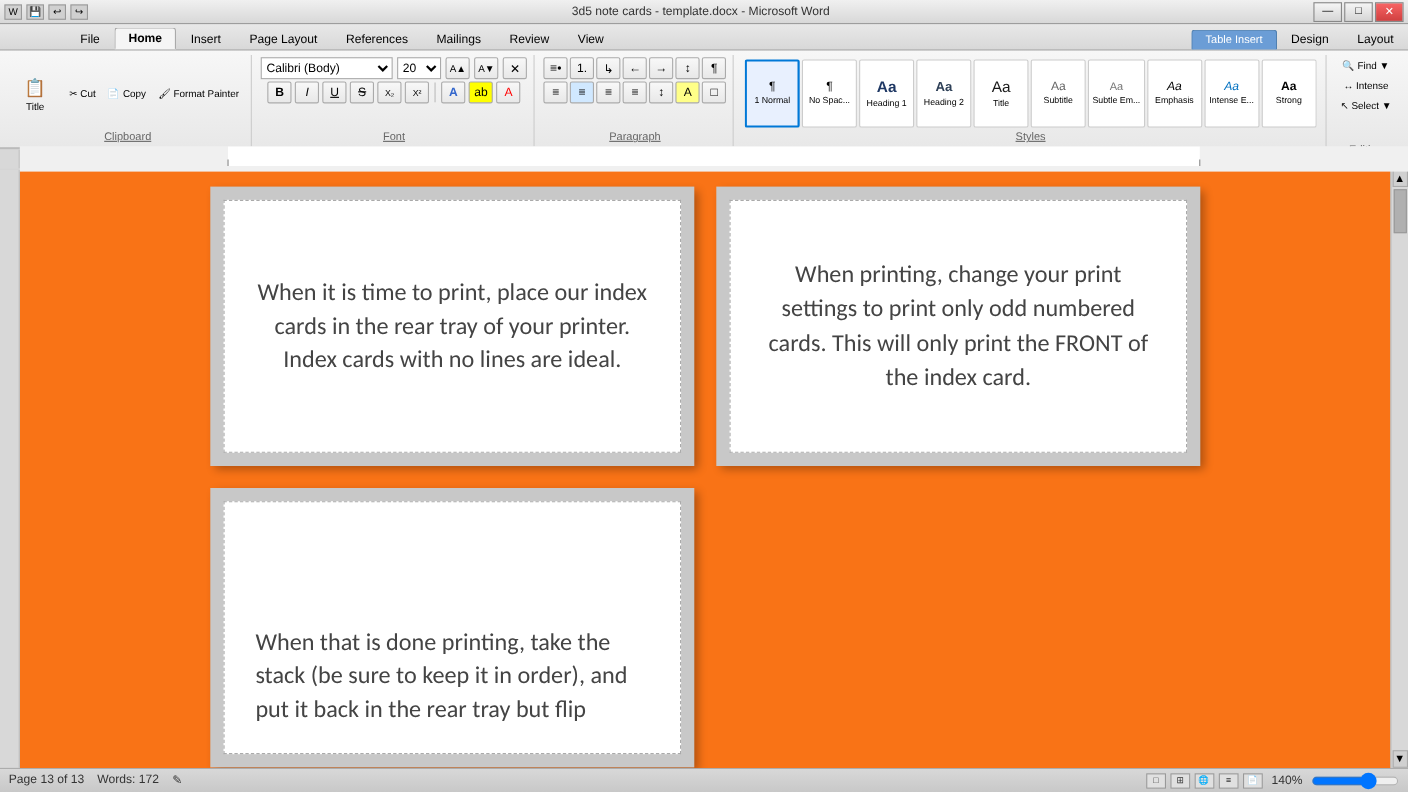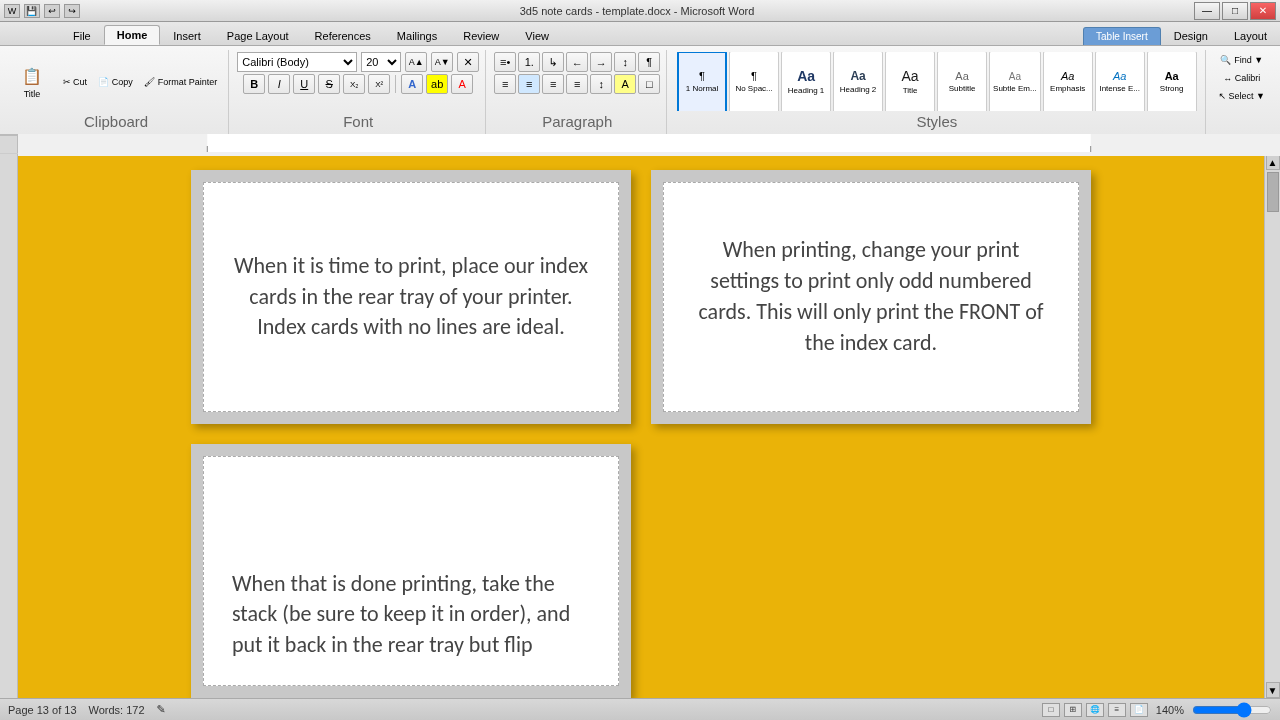--- a/index.html
+++ b/index.html
@@ -65,21 +65,21 @@
     .ribbon-group {
       display: flex;
       flex-direction: column;
       align-items: center;
       border-right: 1px solid #ccc;
       padding: 2px 6px;
       min-width: fit-content;
     }
     .ribbon-group:last-child { border-right: none; gap: 25px; }
     .ribbon-group-content { display: flex; align-items: center; gap: 4px; flex: 1; }
-    .ribbon-group-label { font-size: 15px; color: #666; margin-top: 2px; padding-bottom: 2px; }
+    .ribbon-group-label { font-size: 10px; color: #666; margin-top: 2px; padding-bottom: 2px; text-decoration: underline; }
     .ribbon-btn {
       display: flex;
       flex-direction: column;
       align-items: center;
       padding: 2px 4px;
       font-size: 9px;
       cursor: pointer;
       border: 1px solid transparent;
       border-radius: 2px;
       background: transparent;
@@ -117,21 +117,21 @@
     .ruler-left { width: 18px; background: #d8d8d8; border-right: 1px solid #bbb; height: 100%; }
     .ruler-body { flex: 1; background: #f0f0f0; position: relative; overflow: hidden; }
 
     
     .doc-area {
       display: flex;
       height: calc(720px - 22px - 24px - 90px - 18px - 22px);
       background: #c0c0c0;
     }
     .left-ruler { width: 18px; background: #d8d8d8; border-right: 1px solid #bbb; }
-    .doc-scroll { flex: 1; overflow: auto; padding: 16px 20px; background: #eab308; }
+    .doc-scroll { flex: 1; overflow: auto; padding: 16px 20px; background: #f97316; }
     .right-scrollbar { width: 16px; background: #d8d8d8; border-left: 1px solid #bbb; display: flex; flex-direction: column; align-items: center; }
 
     
     .cards-grid {
       display: grid;
       grid-template-columns: 1fr 1fr;
       gap: 20px;
       max-width: 900px;
       margin: 0 auto;
     }
@@ -162,21 +162,21 @@
       height: 22px;
       background: linear-gradient(to bottom, #d8d8d8, #c8c8c8);
       border-top: 1px solid #aaa;
       display: flex;
       align-items: center;
       justify-content: space-between;
       padding: 0 8px;
       font-size: 11px;
       color: #333;
     }
-    .status-left { display: flex; gap: 12px; align-items: center; }
+    .status-left { display: flex; gap: 12px; }
     .status-right { display: flex; gap: 8px; align-items: center; }
     .font-select {
       width: 120px;
       height: 20px;
       font-size: 11px;
       border: 1px solid #aaa;
       background: white;
     }
     .font-size-select {
       width: 40px;
@@ -344,21 +344,21 @@
         <div class="style-preview" style="font-weight:bold;">Aa</div>
         <div style="font-size:8px;">Strong</div>
       </div>
     </div>
     <div class="ribbon-group-label">Styles</div>
   </div>
 
   <div class="ribbon-group">
     <div class="ribbon-group-content" style="flex-direction:column; gap:2px;">
       <div class="ribbon-btn" style="flex-direction:row; font-size:9px;">🔍 Find ▼</div>
-      <div class="ribbon-btn" style="flex-direction:row; font-size:9px;">↔ Calibri</div>
+      <div class="ribbon-btn" style="flex-direction:row; font-size:9px;">↔ Intense</div>
       <div class="ribbon-btn" style="flex-direction:row; font-size:9px;">↖ Select ▼</div>
     </div>
     <div class="ribbon-group-label">Editing</div>
   </div>
 </div>
 
 <div class="ruler">
   <div class="ruler-left"></div>
   <div class="ruler-body">
     <svg width="100%" height="18">

